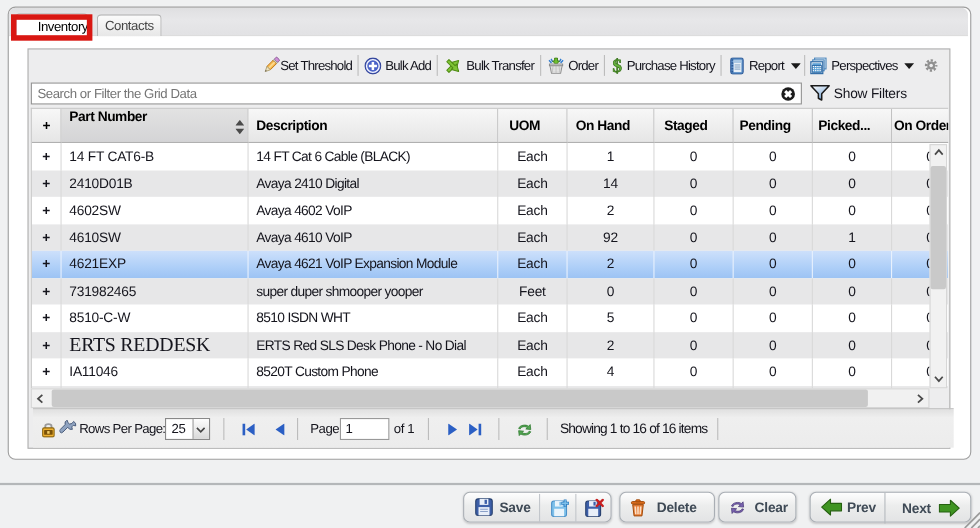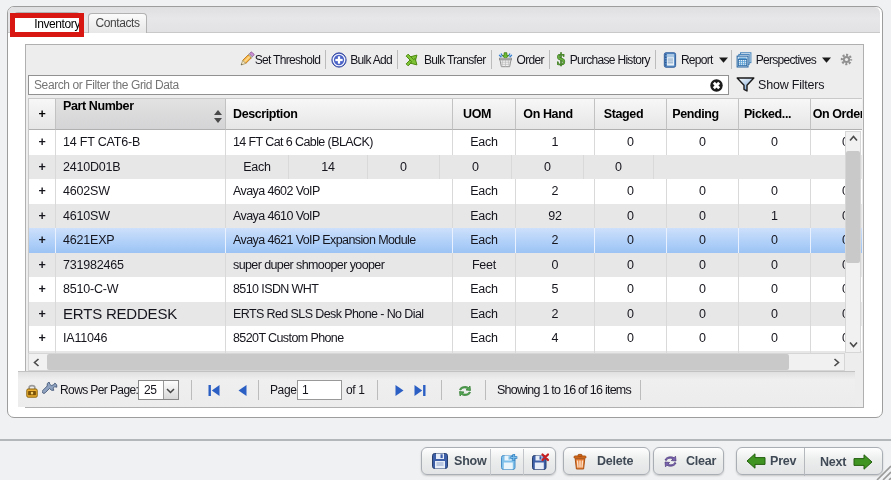--- a/index.html
+++ b/index.html
@@ -210,20 +210,23 @@
         <span class="txt" style="font-size: 12.5px; letter-spacing: -0.2px;">0</span>
       </div>
     </div>
     <div style="display: flex; height: 24.5px; background: rgb(231, 231, 232);">
       <div style="flex: 0 0 27px; border-right: 1px solid rgb(217, 217, 217); display: flex; align-items: center; overflow: hidden; justify-content: center;">
         <span class="txt" style="font-size: 12.5px; letter-spacing: -0.2px; font-weight: bold;">+</span>
       </div>
       <div style="flex: 0 0 170px; border-right: 1px solid rgb(217, 217, 217); display: flex; align-items: center; overflow: hidden;">
         <span class="txt" style="font-size: 12.5px; letter-spacing: -0.2px; margin-left: 7px;">2410D01B</span>
       </div>
+      <div style="flex: 0 0 227px; border-right: 1px solid rgb(217, 217, 217); display: flex; align-items: center; overflow: hidden;">
+        <span class="txt" style="font-size: 12.5px; letter-spacing: -0.6px; margin-left: 7px;">Avaya 2410 Digital</span>
+      </div>
       <div style="flex: 0 0 63px; border-right: 1px solid rgb(217, 217, 217); display: flex; align-items: center; overflow: hidden; justify-content: center;">
         <span class="txt" style="font-size: 12.5px; letter-spacing: -0.2px;">Each</span>
       </div>
       <div style="flex: 0 0 79px; border-right: 1px solid rgb(217, 217, 217); display: flex; align-items: center; overflow: hidden; justify-content: center;">
         <span class="txt" style="font-size: 12.5px; letter-spacing: -0.2px;">14</span>
       </div>
       <div style="flex: 0 0 72px; border-right: 1px solid rgb(217, 217, 217); display: flex; align-items: center; overflow: hidden; justify-content: center;">
         <span class="txt" style="font-size: 12.5px; letter-spacing: -0.2px;">0</span>
       </div>
       <div style="flex: 0 0 72px; border-right: 1px solid rgb(217, 217, 217); display: flex; align-items: center; overflow: hidden; justify-content: center;">
@@ -379,21 +382,21 @@
       </div>
       <div style="flex: 0 0 70px; border-right: 1px solid rgb(217, 217, 217); display: flex; align-items: center; overflow: hidden; justify-content: center;">
         <span class="txt" style="font-size: 12.5px; letter-spacing: -0.2px;">0</span>
       </div>
     </div>
     <div style="display: flex; height: 24.5px; background: rgb(231, 231, 232);">
       <div style="flex: 0 0 27px; border-right: 1px solid rgb(217, 217, 217); display: flex; align-items: center; overflow: hidden; justify-content: center;">
         <span class="txt" style="font-size: 12.5px; letter-spacing: -0.2px; font-weight: bold;">+</span>
       </div>
       <div style="flex: 0 0 170px; border-right: 1px solid rgb(217, 217, 217); display: flex; align-items: center; overflow: hidden;">
-        <span class="txt" style="font-size: 15px; letter-spacing: -0.2px; margin-left: 7px;">ERTS REDDESK</span>
+        <span class="txt" style="font-size: 18px; letter-spacing: -0.2px; margin-left: 7px; font-family: Liberation Serif, serif;">ERTS REDDESK</span>
       </div>
       <div style="flex: 0 0 227px; border-right: 1px solid rgb(217, 217, 217); display: flex; align-items: center; overflow: hidden;">
         <span class="txt" style="font-size: 12.5px; letter-spacing: -0.6px; margin-left: 7px;">ERTS Red SLS Desk Phone - No Dial</span>
       </div>
       <div style="flex: 0 0 63px; border-right: 1px solid rgb(217, 217, 217); display: flex; align-items: center; overflow: hidden; justify-content: center;">
         <span class="txt" style="font-size: 12.5px; letter-spacing: -0.2px;">Each</span>
       </div>
       <div style="flex: 0 0 79px; border-right: 1px solid rgb(217, 217, 217); display: flex; align-items: center; overflow: hidden; justify-content: center;">
         <span class="txt" style="font-size: 12.5px; letter-spacing: -0.2px;">2</span>
       </div>
@@ -485,21 +488,21 @@
  <div style="position:absolute;left:0;top:0;width:817px;height:18px;background:#f1f1f1;border:1px solid #d6d6d6;"></div>
  <div style="position:absolute;left:19px;top:1px;width:742px;height:16px;background:#c9c9c9;border-radius:2px;"></div>
  <svg style="position:absolute;left:5px;top:5px;" width="7" height="9">
       <path d="M5.5,1 L1.5,4.5 L5.5,8" fill="none" stroke="#4a4a4a" stroke-width="1.6"></path>
     </svg>
  <svg style="position:absolute;left:805px;top:5px;" width="7" height="9">
       <path d="M1.5,1 L5.5,4.5 L1.5,8" fill="none" stroke="#4a4a4a" stroke-width="1.6"></path>
     </svg>
   </div>
 
-<div id="pagbar" class="abs" style="left:18px;top:371px;width:837px;height:36px;border-top:1px solid #c2c2c2;background:linear-gradient(#e0e0e0,#efefef 22%,#ececec);display:flex;align-items:center;">
+<div id="pagbar" class="abs" style="left:30px;top:371px;width:837px;height:36px;border-top:1px solid #c2c2c2;background:linear-gradient(#e0e0e0,#efefef 22%,#ececec);display:flex;align-items:center;">
     <div style="position:absolute;left:7px;top:10px;">
       <svg width="14" height="16" viewBox="0 0 14 16" style="display:block;">
  <path d="M4.2,7.5 V5.2 C4.2,3 9.8,3 9.8,5.2 V7.5" fill="none" stroke="#9a9a9a" stroke-width="1.7"></path>
  <rect x="1.8" y="7" width="10.4" height="8.2" rx="1.3" fill="#f0b232" stroke="#8a6510" stroke-width="1"></rect>
  <rect x="3.1" y="9" width="7.8" height="4.2" rx="0.5" fill="#7a5208"></rect>
  <rect x="5.9" y="9.9" width="2.2" height="2.4" fill="#f5cf6a"></rect>
       </svg>
     </div>
     <div style="position:absolute;left:24px;top:10px;">
       <svg width="16" height="16" viewBox="0 0 16 16" style="display:block;">
@@ -564,21 +567,21 @@
  <div style="position:absolute;top:0;height:28px;border:1px solid #a9aeb4;border-radius:6px;background:linear-gradient(#fefefe,#eceded 45%,#e3e4e5);box-shadow:0 1px 2px rgba(0,0,0,0.18);display:flex;align-items:center;left:421px;width:135px;">
    <div style="margin-left:9px;">
         <svg width="18" height="18" viewBox="0 0 18 18" style="display:block;">
  <rect x="1.5" y="1.5" width="15" height="15" rx="2.2" fill="#3d5fa8" stroke="#27406e" stroke-width="1"></rect>
  <rect x="5" y="1.5" width="8" height="5.5" fill="#e8eef8"></rect>
  <rect x="9.5" y="2.3" width="2.2" height="3.8" fill="#3d5fa8"></rect>
  <rect x="4" y="9" width="10" height="7.5" fill="#e8eef8"></rect>
  <path d="M5.5,11 h7 M5.5,13 h7" stroke="#8aa0c8" stroke-width="1"></path>
         </svg>
       </div>
-      <span style="font-size:12.5px;font-weight:bold;color:#3f4a56;letter-spacing:-0.2px;white-space:nowrap;margin-left:5px;">Show</span>
+      <span style="font-size:12.5px;font-weight:bold;color:#3f4a56;letter-spacing:-0.2px;white-space:nowrap;margin-left:5px;">Save</span>
    <div style="position:absolute;left:68px;top:1px;width:1px;height:26px;background:#c2c6cb;"></div>
    <div style="position:absolute;left:78px;top:5px;">
         <svg width="18" height="18" viewBox="0 0 18 18" style="display:block;">
  <rect x="1.5" y="2.5" width="13.5" height="14" rx="2" fill="#7ec0ea" stroke="#4a90c8" stroke-width="1"></rect>
  <rect x="4.5" y="2.5" width="7" height="5" fill="#eaf4fb"></rect>
  <rect x="8.5" y="3.2" width="2" height="3.4" fill="#7ec0ea"></rect>
  <rect x="3.8" y="9.5" width="9" height="6.8" fill="#eaf4fb"></rect>
  <g stroke="#2f7ec0" stroke-width="2.6">
             <path d="M13.8,1 v7 M10.3,4.5 h7"></path>
           </g>

